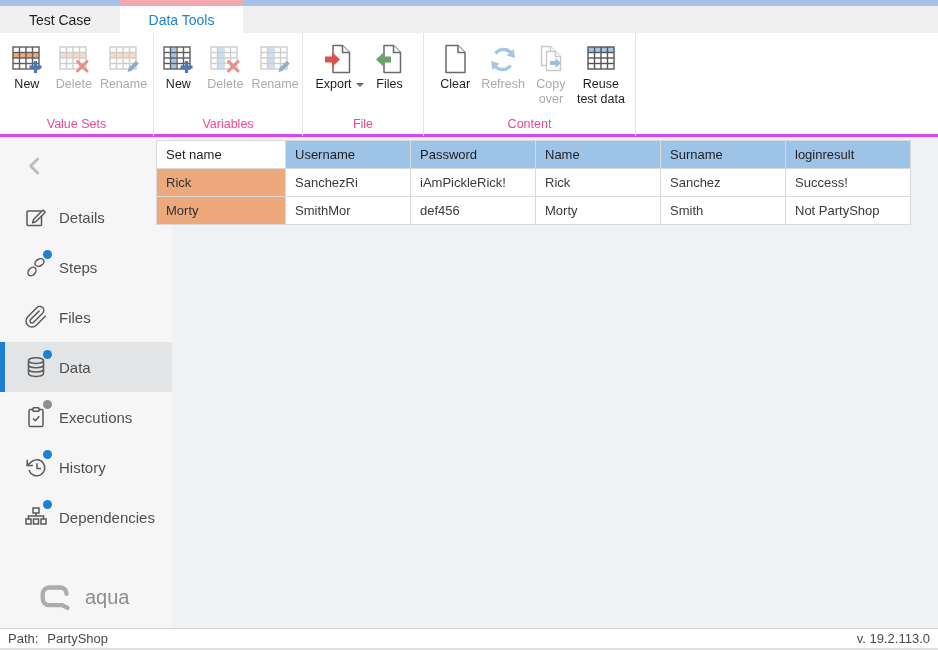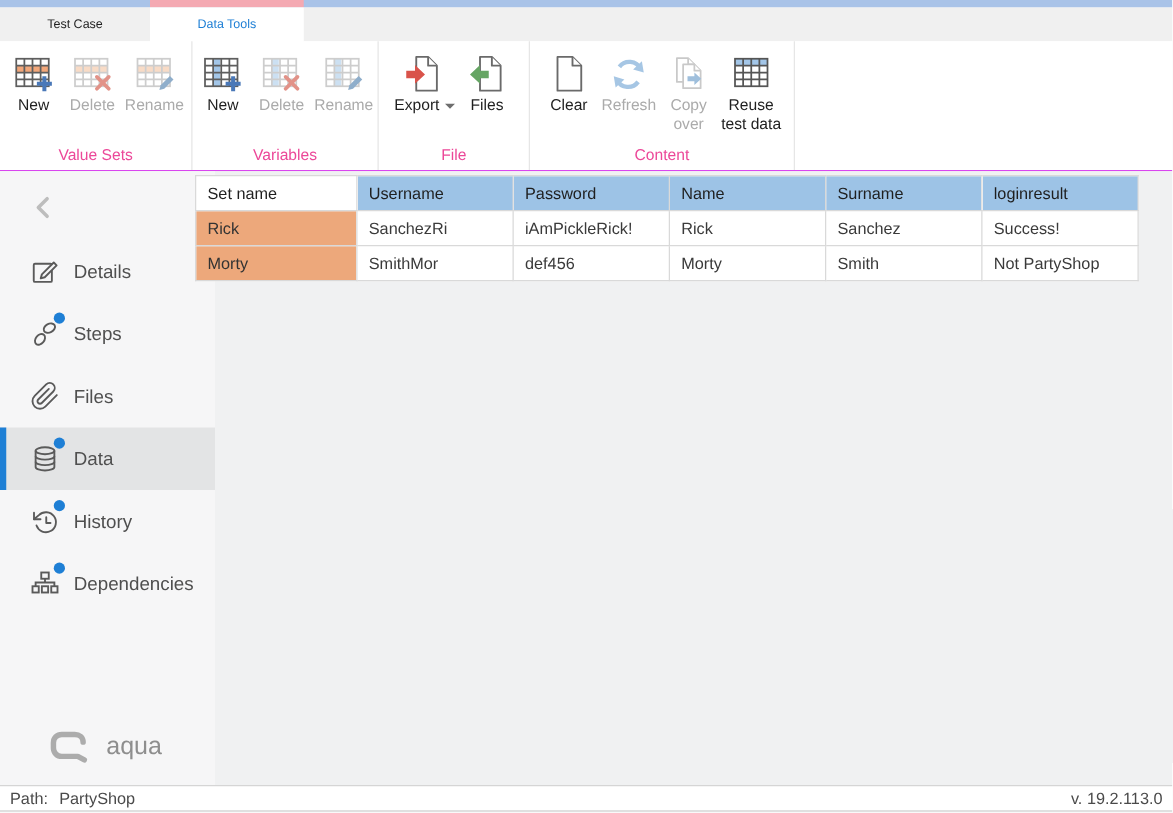--- a/index.html
+++ b/index.html
@@ -6,26 +6,26 @@
   html,body{background:#fff}
   body{font-family:"Liberation Sans",sans-serif;}
   #app{position:relative;width:938px;height:650px;background:#fff;overflow:hidden}
 
   
   .topstrip{position:absolute;top:0;left:0;width:938px;height:6px;background:#A9C3E8}
   .topstrip .pink{position:absolute;left:120px;top:0;width:123px;height:6px;background:#F4A9B2}
 
   
   .tabbar{position:absolute;top:6px;left:0;width:938px;height:27px;background:#F0F0F0}
-  .tab{position:absolute;top:0;height:27px;display:flex;align-items:center;justify-content:center;font-size:10px;color:#1F1F1F;cursor:pointer}
+  .tab{position:absolute;top:0;height:27px;display:flex;align-items:center;justify-content:center;font-size:14px;color:#1F1F1F;cursor:pointer}
   .tab.testcase{left:0;width:120px}
   .tab.datatools{left:120px;width:123px;background:#fff;color:#1E7FD5}
 
   
-  .ribbon{position:absolute;top:33px;left:0;width:938px;height:104px;background:#fff;border-bottom:1px solid #d946ef;display:flex}
+  .ribbon{position:absolute;top:33px;left:0;width:938px;height:104px;background:#fff;border-bottom:3px solid #d946ef;display:flex}
   .rgroup{position:relative;height:103px;border-right:1px solid #E6E6E6;display:flex;justify-content:center;gap:3px;padding-top:9px}
   .g-valuesets{width:154px}
   .g-variables{width:149px}
   .g-file{width:121px}
   .g-content{width:212px}
   .glabel{position:absolute;bottom:5px;left:0;width:100%;text-align:center;font-size:12.5px;color:#ec4899}
   .rbtn{display:flex;flex-direction:column;align-items:center;min-width:44px;padding:0 1px;font-size:12.5px;color:#1F1F1F;cursor:pointer}
   .rbtn.disabled{color:#ABABAB;cursor:default}
   .ricon{width:34px;height:34px;display:block}
   .rlabel{white-space:pre-line;text-align:center;line-height:1.2;margin-top:1px}
@@ -342,20 +342,31 @@
               <ellipse cx="12" cy="5.6" rx="7.5" ry="2.8"></ellipse>
               <path d="M4.5 5.6 v13 c0 1.55 3.36 2.8 7.5 2.8 s7.5-1.25 7.5-2.8 v-13"></path>
               <path d="M4.5 9.9 c0 1.55 3.36 2.8 7.5 2.8 s7.5-1.25 7.5-2.8"></path>
               <path d="M4.5 14.3 c0 1.55 3.36 2.8 7.5 2.8 s7.5-1.25 7.5-2.8"></path>
             </svg>
             <span class="dot blue"></span>
           </span>
           <span class="nav-label">Data</span>
         </div>
 
+        <div class="nav-item">
+          <span class="nav-icon">
+            <svg viewBox="0 0 24 24" width="24" height="24" fill="none" stroke="#5A5A5A" stroke-width="1.5" stroke-linejoin="round">
+              <rect x="5" y="4.5" width="14" height="17" rx="1.5"></rect>
+              <rect x="9" y="2.8" width="6" height="3.4" rx="0.8" fill="#F6F6F7"></rect>
+              <path d="M9 13.5 l2.3 2.3 4-4.5"></path>
+            </svg>
+            <span class="dot gray"></span>
+          </span>
+          <span class="nav-label">Executions</span>
+        </div>
 
         <div class="nav-item">
           <span class="nav-icon">
             <svg viewBox="0 0 24 24" width="24" height="24" fill="none" stroke="#5A5A5A" stroke-width="1.5" stroke-linecap="round" stroke-linejoin="round">
               <polyline points="3.2,5.2 3.2,10.4 8.4,10.4"></polyline>
               <path d="M5.2 15.4 a8 8 0 1 0 1.9-8.3 L3.2 10.4"></path>
               <path d="M13 8.8 v4.6 h3.4"></path>
             </svg>
             <span class="dot blue"></span>
           </span>

